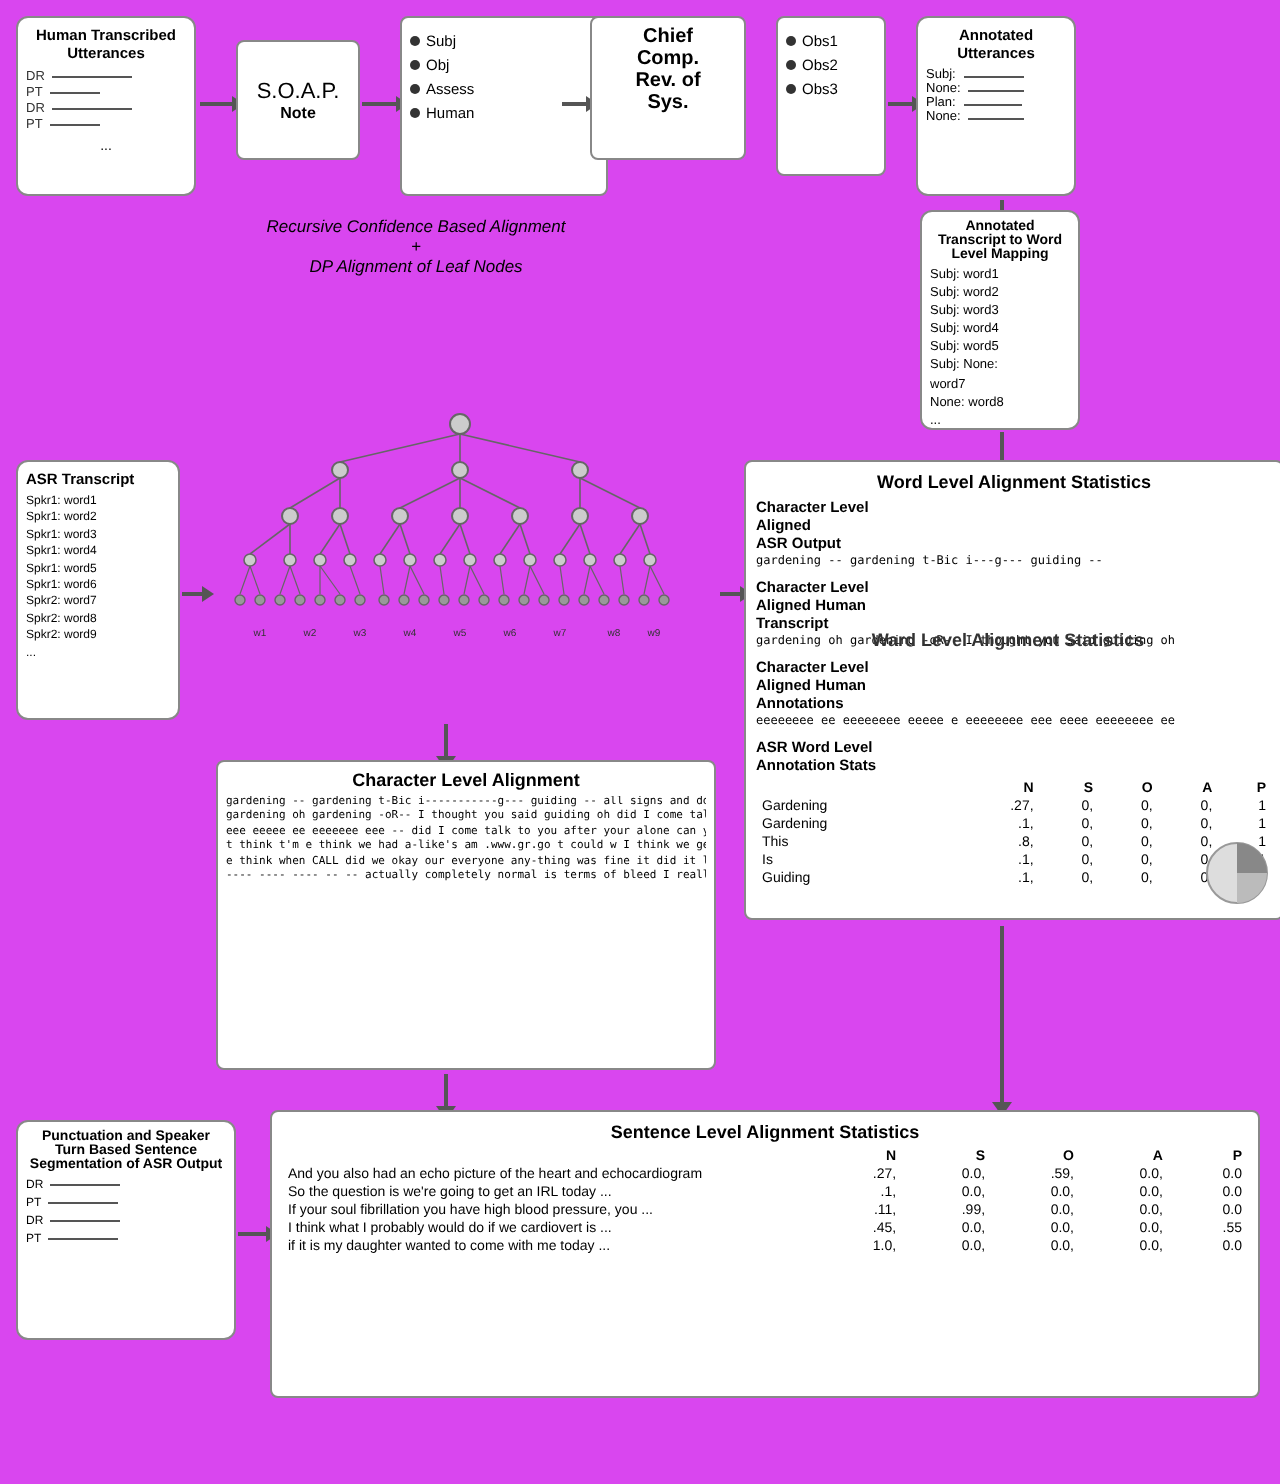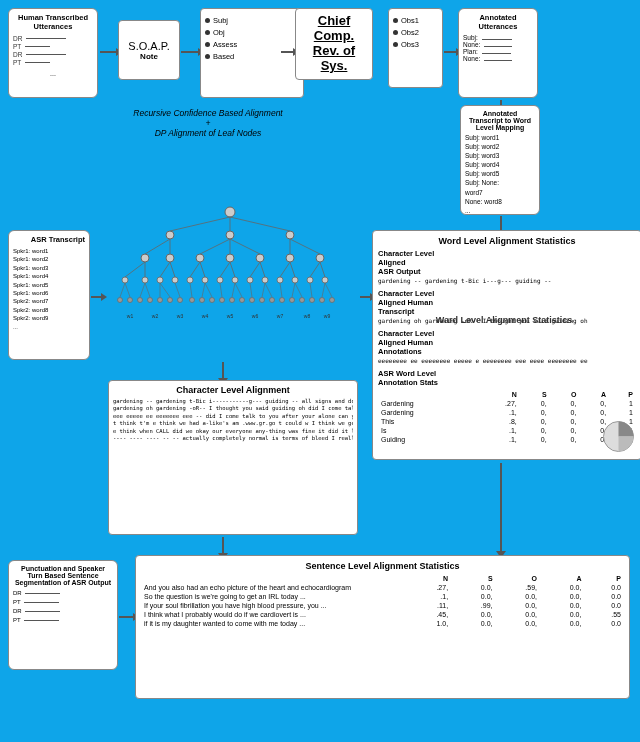--- a/index.html
+++ b/index.html
@@ -10,21 +10,21 @@
       font-family: Arial, sans-serif;
       font-size: 9px;
       overflow: hidden;
       position: relative;
     }
 
     .main-container {
       width: 640px;
       height: 742px;
       position: relative;
-      background: #0ea5e9;
+      background: #d946ef;
       padding: 8px;
     }
 
     
     .human-transcribed {
       left: 8px; top: 8px; width: 90px; height: 90px;
       border: 1.5px solid #888;
       border-radius: 6px;
       background: #fff;
       position: absolute;
@@ -330,31 +330,31 @@
     <div class="bullet-item">
       <span class="bullet-dot"></span>
       <span>Obj</span>
     </div>
     <div class="bullet-item">
       <span class="bullet-dot"></span>
       <span>Assess</span>
     </div>
     <div class="bullet-item">
       <span class="bullet-dot"></span>
-      <span>Based</span>
+      <span>Human</span>
     </div>
   </div>
 
   <div class="arrow-right" style="left:281px;top:48px;">
     <div class="arrow-line" style="width:12px;"></div>
     <div class="arrow-head"></div>
   </div>
 
   <div class="chief-comp-box">
-    <div style="font-size:13px;font-weight:bold;text-align:center;margin-bottom:3px;text-decoration:underline;">Chief<br>Comp.<br>Rev. of<br>Sys.</div>
+    <div style="font-size:10px;font-weight:bold;text-align:center;margin-bottom:3px;">Chief<br>Comp.<br>Rev. of<br>Sys.</div>
   </div>
 
   <div class="obs-box">
     <div class="bullet-item">
       <span class="bullet-dot"></span>
       <span>Obs1</span>
     </div>
     <div class="bullet-item">
       <span class="bullet-dot"></span>
       <span>Obs2</span>
@@ -405,21 +405,21 @@
       <div>...</div>
     </div>
   </div>
 
   <div class="big-arrow-down" style="left:496px;top:216px;">
     <div class="big-arrow-line" style="height:15px;"></div>
     <div class="big-arrow-head"></div>
   </div>
 
   <div class="asr-transcript-box">
-    <div style="font-size:7.5px;font-weight:bold;text-align:right;margin-bottom:3px;">ASR Transcript</div>
+    <div style="font-size:7.5px;font-weight:bold;text-align:left;margin-bottom:3px;">ASR Transcript</div>
     <div style="font-size:6px;line-height:1.4;">
       <div>Spkr1: word1</div>
       <div>Spkr1: word2</div>
       <div>Spkr1: word3</div>
       <div>Spkr1: word4</div>
       <div>Spkr1: word5</div>
       <div>Spkr1: word6</div>
       <div>Spkr2: word7</div>
       <div>Spkr2: word8</div>
       <div>Spkr2: word9</div>

